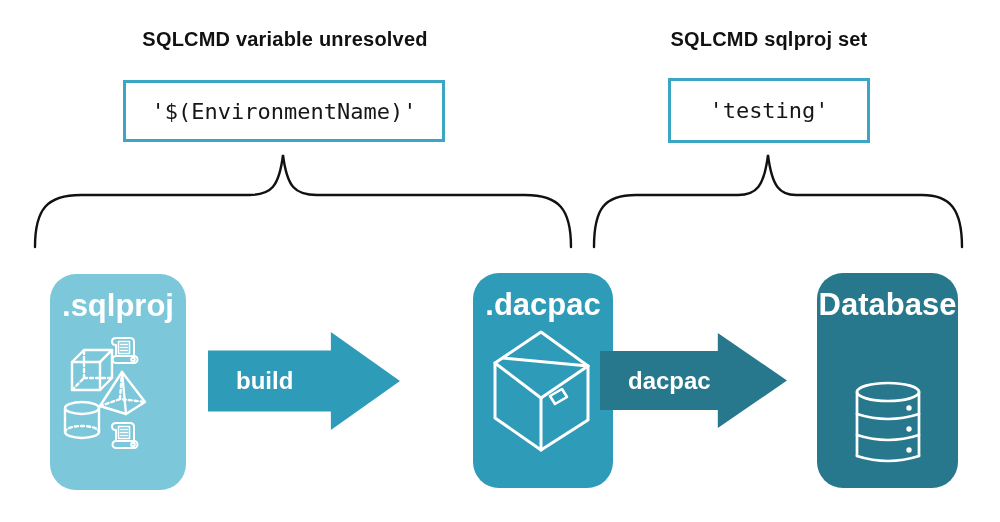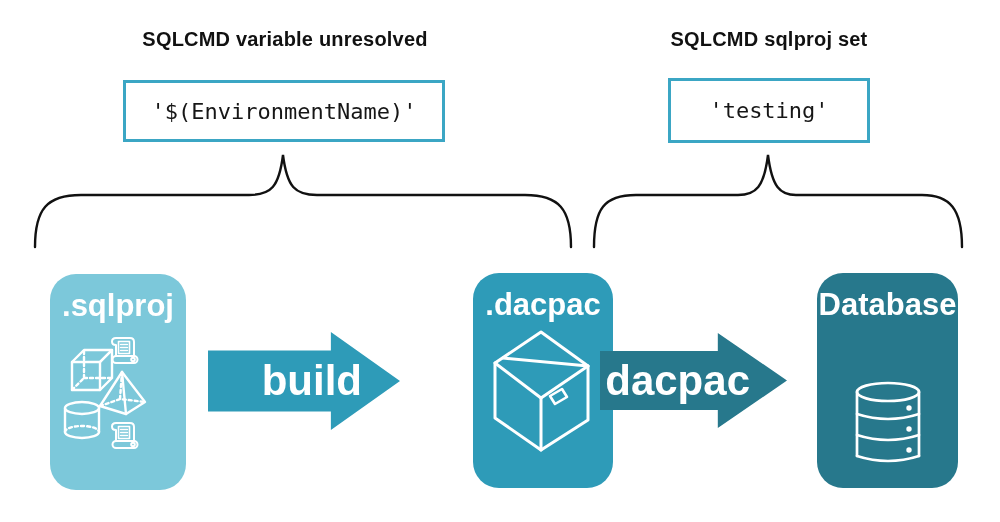--- a/index.html
+++ b/index.html
@@ -37,22 +37,22 @@
   #node-dacpac{left:431px;top:273px;width:140px;height:215px;background:var(--teal,#2e9bb8);margin-left:42px;}
   #node-database{left:817px;top:273px;width:141px;height:215px;background:var(--dark-teal,#27788c);gap:36px;}
   .node-label{
     margin-top:13px;color:#fff;font-weight:bold;font-size:31px;line-height:1.2;
     white-space:nowrap;
   }
   .node svg{display:block;}
   .icon-stroke{fill:none;stroke:var(--icon-stroke,#fff);stroke-linejoin:round;stroke-linecap:round;}
   .dash{stroke-dasharray:3 3;}
   .arrow{
-    position:absolute;display:flex;align-items:center;justify-content:flex-end;
-    color:#fff;font-weight:bold;font-size:42px;padding-left:28px;
+    position:absolute;display:flex;align-items:center;justify-content:flex-start;
+    color:#fff;font-weight:bold;font-size:24px;padding-left:28px;
   }
   #arrow-build{
     left:208px;top:332px;width:192px;height:98px;background:var(--teal,#2e9bb8);
     clip-path:polygon(0 19%,64% 19%,64% 0,100% 50%,64% 100%,64% 81%,0 81%);
     padding-right:38px;box-sizing:border-box;
   }
   #arrow-deploy{
     left:600px;top:333px;width:187px;height:95px;background:var(--dark-teal,#27788c);
     clip-path:polygon(0 19%,63% 19%,63% 0,100% 50%,63% 100%,63% 81%,0 81%);
     padding-right:37px;box-sizing:border-box;

